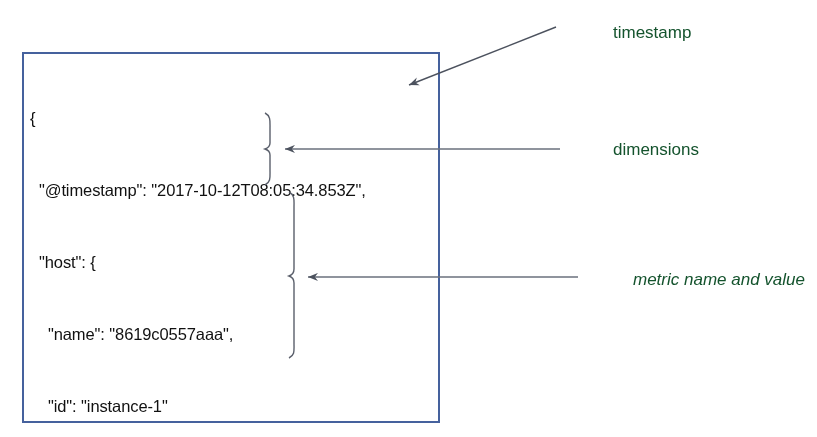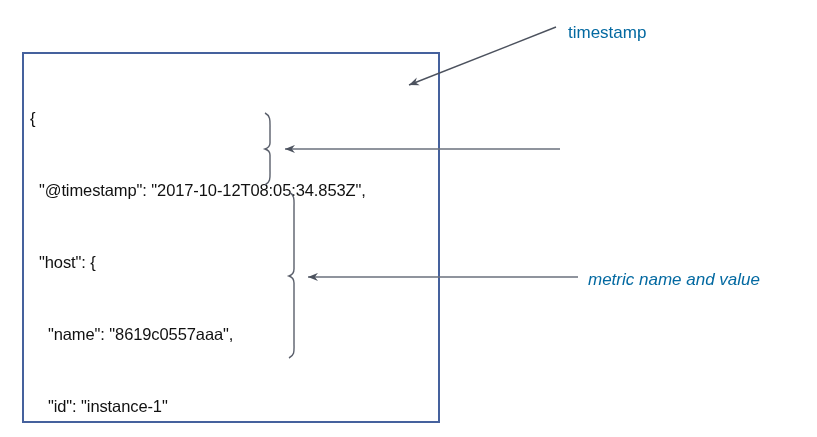--- a/index.html
+++ b/index.html
@@ -43,22 +43,23 @@
   .json-line {
     white-space: pre;
     height: 24px;
   }
 
   
   .annot-label {
     position: absolute;
     font-family: "Liberation Sans", sans-serif;
     font-size: 17px;
-    color: #0369a1;
+    color: #14532d;
     white-space: nowrap;
+    margin-left: 45px;
   }
   #label-timestamp { left: 568px; top: 23px; }
   #label-dimensions { left: 568px; top: 140px; }
   #label-metric { left: 588px; top: 270px; font-style: italic; }
 
   
   #overlay {
     position: absolute;
     left: 0;
     top: 0;
@@ -116,15 +117,16 @@
              L294,269
              C294,273 292,275 289,276
              C292,277 294,279 294,283
              L294,343
              C294,351 295,355 289,358" fill="none" stroke="#5a5f6b" stroke-width="1.4"></path>
 
     <line x1="578" y1="277" x2="308" y2="277" stroke="#6a707c" stroke-width="1.4" marker-end="url(#ah)"></line>
   </svg>
 
   <div class="annot-label" id="label-timestamp">timestamp</div>
+  <div class="annot-label" id="label-dimensions">dimensions</div>
   <div class="annot-label" id="label-metric">metric name and value</div>
 
 </div>
 
 </body></html>

